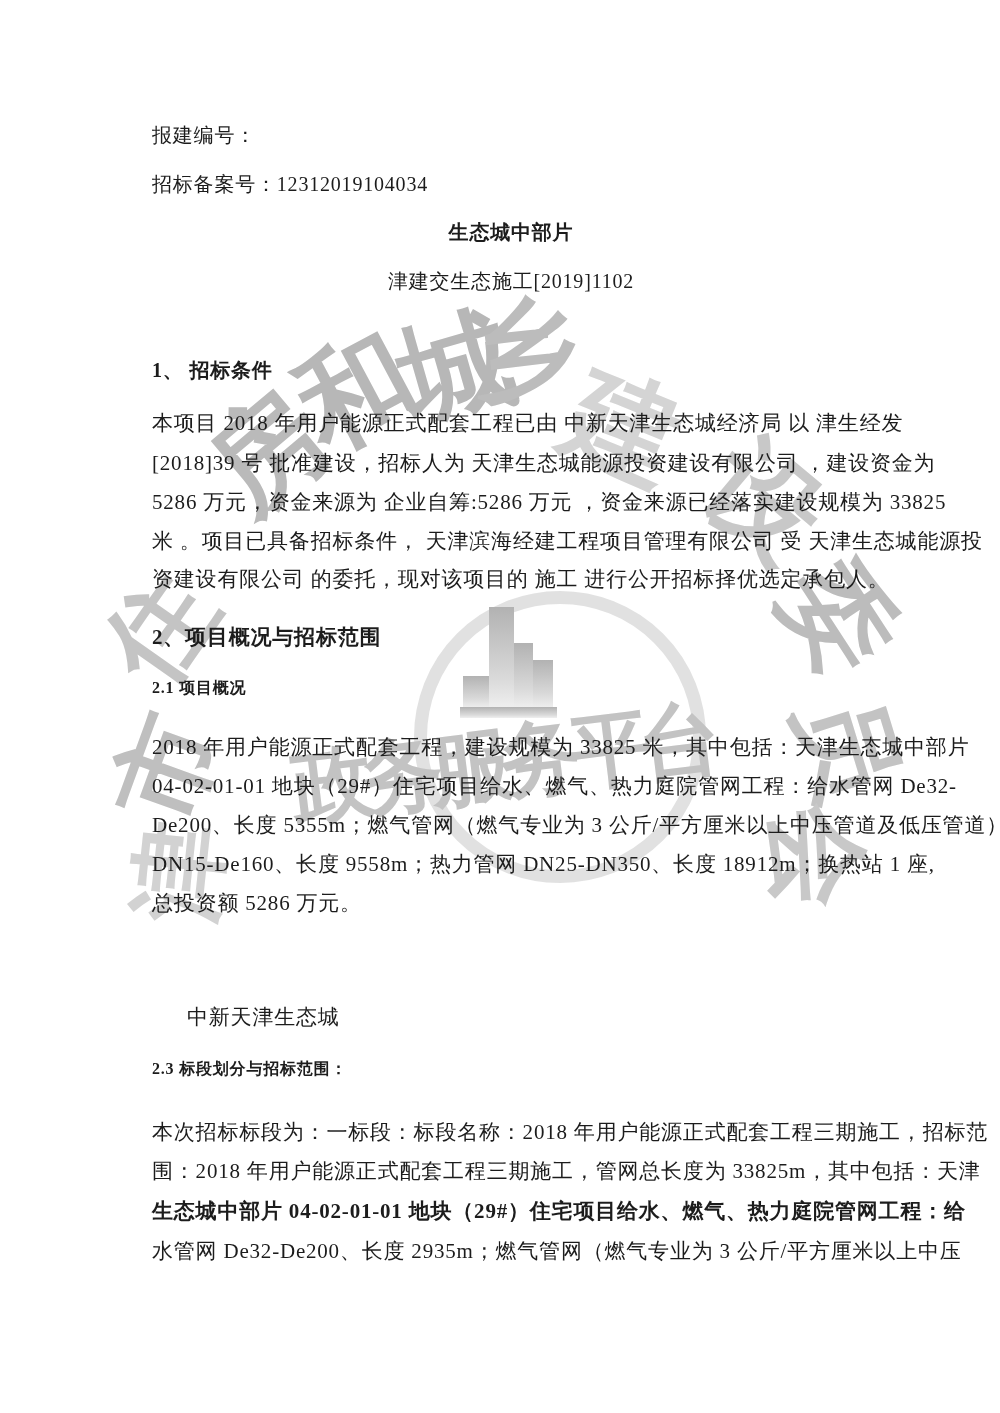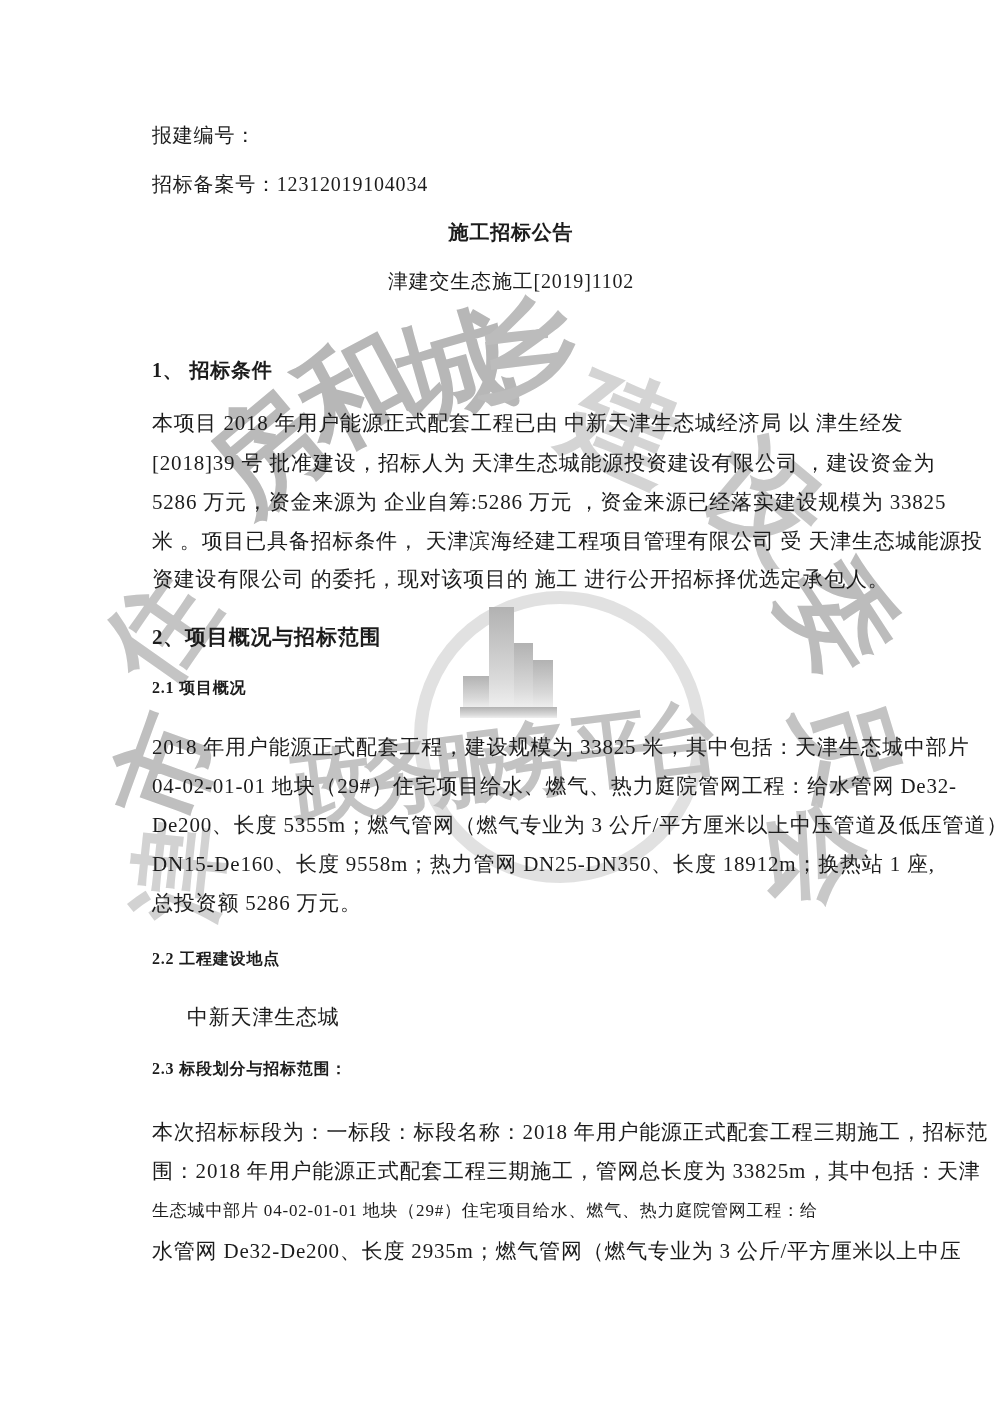--- a/index.html
+++ b/index.html
@@ -77,37 +77,36 @@
       <span class="wm-char" style="left: 764px; top: 502px; font-size: 112px; color: rgb(200, 200, 200); transform: translate(-50%, -50%) rotate(40deg);">设</span>
       <span class="wm-char" style="left: 840px; top: 616px; font-size: 106px; color: rgb(188, 188, 188); transform: translate(-50%, -50%) rotate(57deg);">委</span>
       <span class="wm-char" style="left: 848px; top: 746px; font-size: 104px; color: rgb(195, 195, 195); transform: translate(-50%, -50%) rotate(73deg);">员</span>
       <span class="wm-char" style="left: 818px; top: 856px; font-size: 104px; color: rgb(200, 200, 200); transform: translate(-50%, -50%) rotate(87deg);">会</span>
     </div>
 
   <div id="doc">
 
   <div class="line" style="top: 135px; font-size: 20px;">报建编号：</div>
       <div class="line" style="top: 184px; font-size: 20px;">招标备案号：12312019104034</div>
-      <div class="line bold center" style="top: 232px; font-size: 20px;">施工招标公告</div>
+      <div class="line bold center" style="top: 232px; font-size: 20px;">生态城中部片</div>
       <div class="line center" style="top: 281px; font-size: 20px;">津建交生态施工[2019]1102</div>
       <div class="line bold" style="top: 370px; font-size: 20px;">1、 招标条件</div>
       <div class="line" style="top: 423px; font-size: 21px;">本项目 2018 年用户能源正式配套工程已由 中新天津生态城经济局 以 津生经发</div>
       <div class="line" style="top: 463px; font-size: 21px;">[2018]39 号 批准建设，招标人为 天津生态城能源投资建设有限公司 ，建设资金为</div>
       <div class="line" style="top: 502px; font-size: 21px;">5286 万元，资金来源为 企业自筹:5286 万元 ，资金来源已经落实建设规模为 33825</div>
       <div class="line" style="top: 541px; font-size: 21px;">米 。项目已具备招标条件， 天津滨海经建工程项目管理有限公司 受 天津生态城能源投</div>
       <div class="line" style="top: 579px; font-size: 21px;">资建设有限公司 的委托，现对该项目的 施工 进行公开招标择优选定承包人。</div>
       <div class="line bold" style="top: 637px; font-size: 21px;">2、项目概况与招标范围</div>
       <div class="line bold" style="top: 688px; font-size: 16px;">2.1 项目概况</div>
       <div class="line" style="top: 747px; font-size: 21px;">2018 年用户能源正式配套工程，建设规模为 33825 米，其中包括：天津生态城中部片</div>
       <div class="line" style="top: 786px; font-size: 21px;">04-02-01-01 地块（29#）住宅项目给水、燃气、热力庭院管网工程：给水管网 De32-</div>
       <div class="line" style="top: 825px; font-size: 21px;">De200、长度 5355m；燃气管网（燃气专业为 3 公斤/平方厘米以上中压管道及低压管道）</div>
       <div class="line" style="top: 864px; font-size: 21px;">DN15-De160、长度 9558m；热力管网 DN25-DN350、长度 18912m；换热站 1 座,</div>
       <div class="line" style="top: 903px; font-size: 21px;">总投资额 5286 万元。</div>
-      <div class="line bold" style="top: 959px; font-size: 16px;">2.2 工程建设地点</div>
       <div class="line" style="top: 1017px; font-size: 21px; margin-left: 35px;">中新天津生态城</div>
       <div class="line bold" style="top: 1069px; font-size: 16px;">2.3 标段划分与招标范围：</div>
       <div class="line" style="top: 1132px; font-size: 21px; text-align: right;">本次招标标段为：一标段：标段名称：2018 年用户能源正式配套工程三期施工，招标范</div>
       <div class="line" style="top: 1171px; font-size: 21px;">围：2018 年用户能源正式配套工程三期施工，管网总长度为 33825m，其中包括：天津</div>
-      <div class="line" style="top: 1211px; font-size: 17px;">生态城中部片 04-02-01-01 地块（29#）住宅项目给水、燃气、热力庭院管网工程：给</div>
+      <div class="line" style="top: 1211px; font-size: 21px; font-weight: bold;">生态城中部片 04-02-01-01 地块（29#）住宅项目给水、燃气、热力庭院管网工程：给</div>
       <div class="line" style="top: 1251px; font-size: 21px;">水管网 De32-De200、长度 2935m；燃气管网（燃气专业为 3 公斤/平方厘米以上中压</div>
     </div>
 
 </div>
 
 </body></html>

